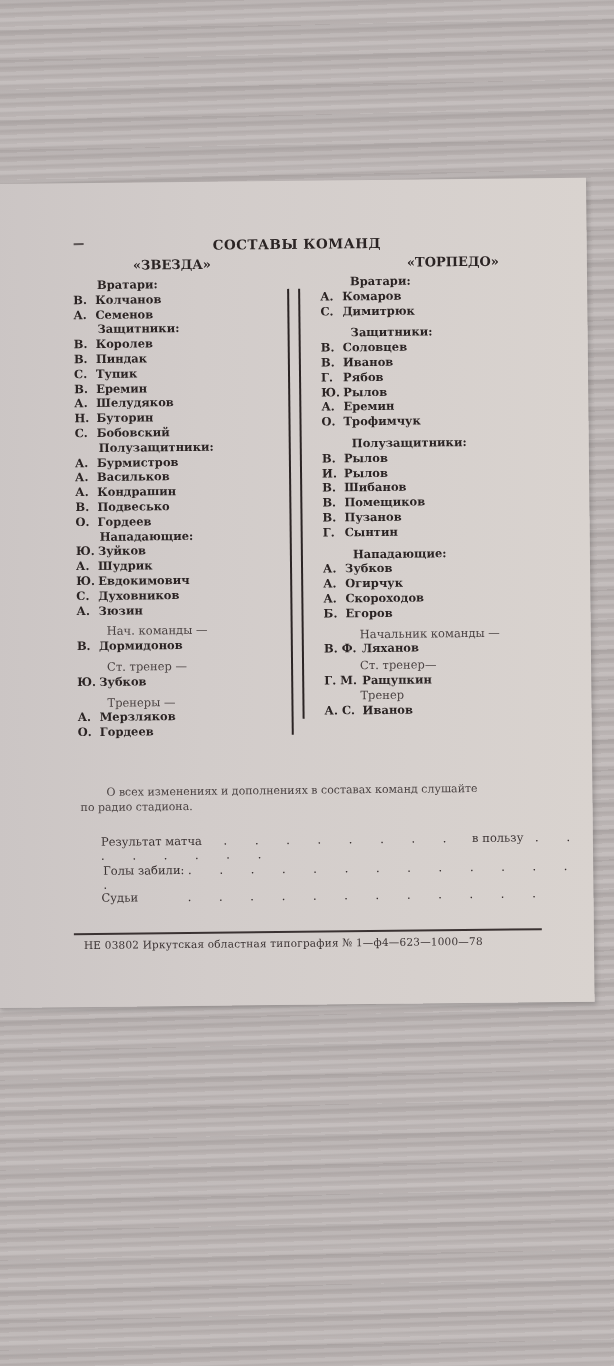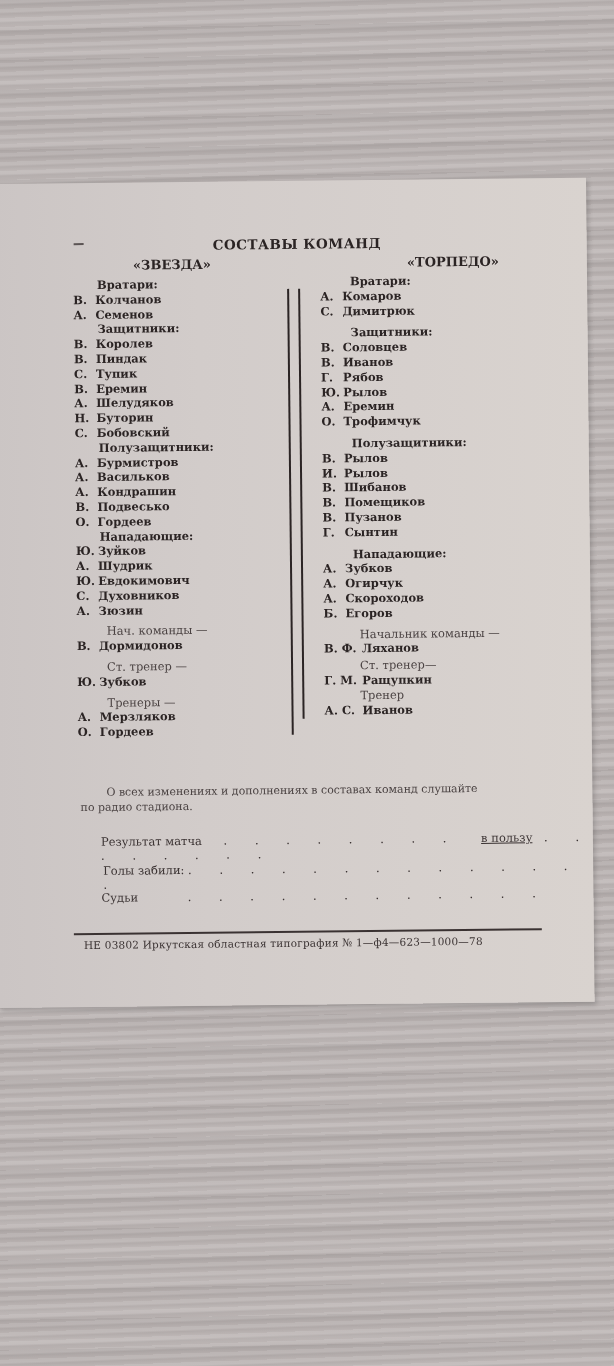--- a/index.html
+++ b/index.html
@@ -124,21 +124,21 @@
     <div class="role" style="margin-top:0">Тренер</div>
     <div class="name"><span class="init" style="min-width:34px">А. С.</span> <span>Иванов</span></div>
   </div>
 
   <div class="notice">О всех изменениях и дополнениях в составах команд слушайте</div>
   <div class="notice2">по радио стадиона.</div>
 
   <div class="field" style="left:104px; top:652px;">
     <span>Результат матча</span>
     <span class="dots" style="margin-left:18px;">. . . . . . . .</span>
-    <span style="margin-left:19px;text-decoration:underline;">в пользу</span>
+    <span style="margin-left:10px;">в пользу</span>
     <span class="dots" style="margin-left:8px;">. . . . . . . .</span>
   </div>
   <div class="field" style="left:106px; top:681px;">
     <span>Голы забили:</span>
     <span class="dots">. . . . . . . . . . . . . .</span>
   </div>
   <div class="field" style="left:104px; top:708px;">
     <span>Судьи</span>
     <span class="dots" style="margin-left:46px;">. . . . . . . . . . . .</span>
   </div>

